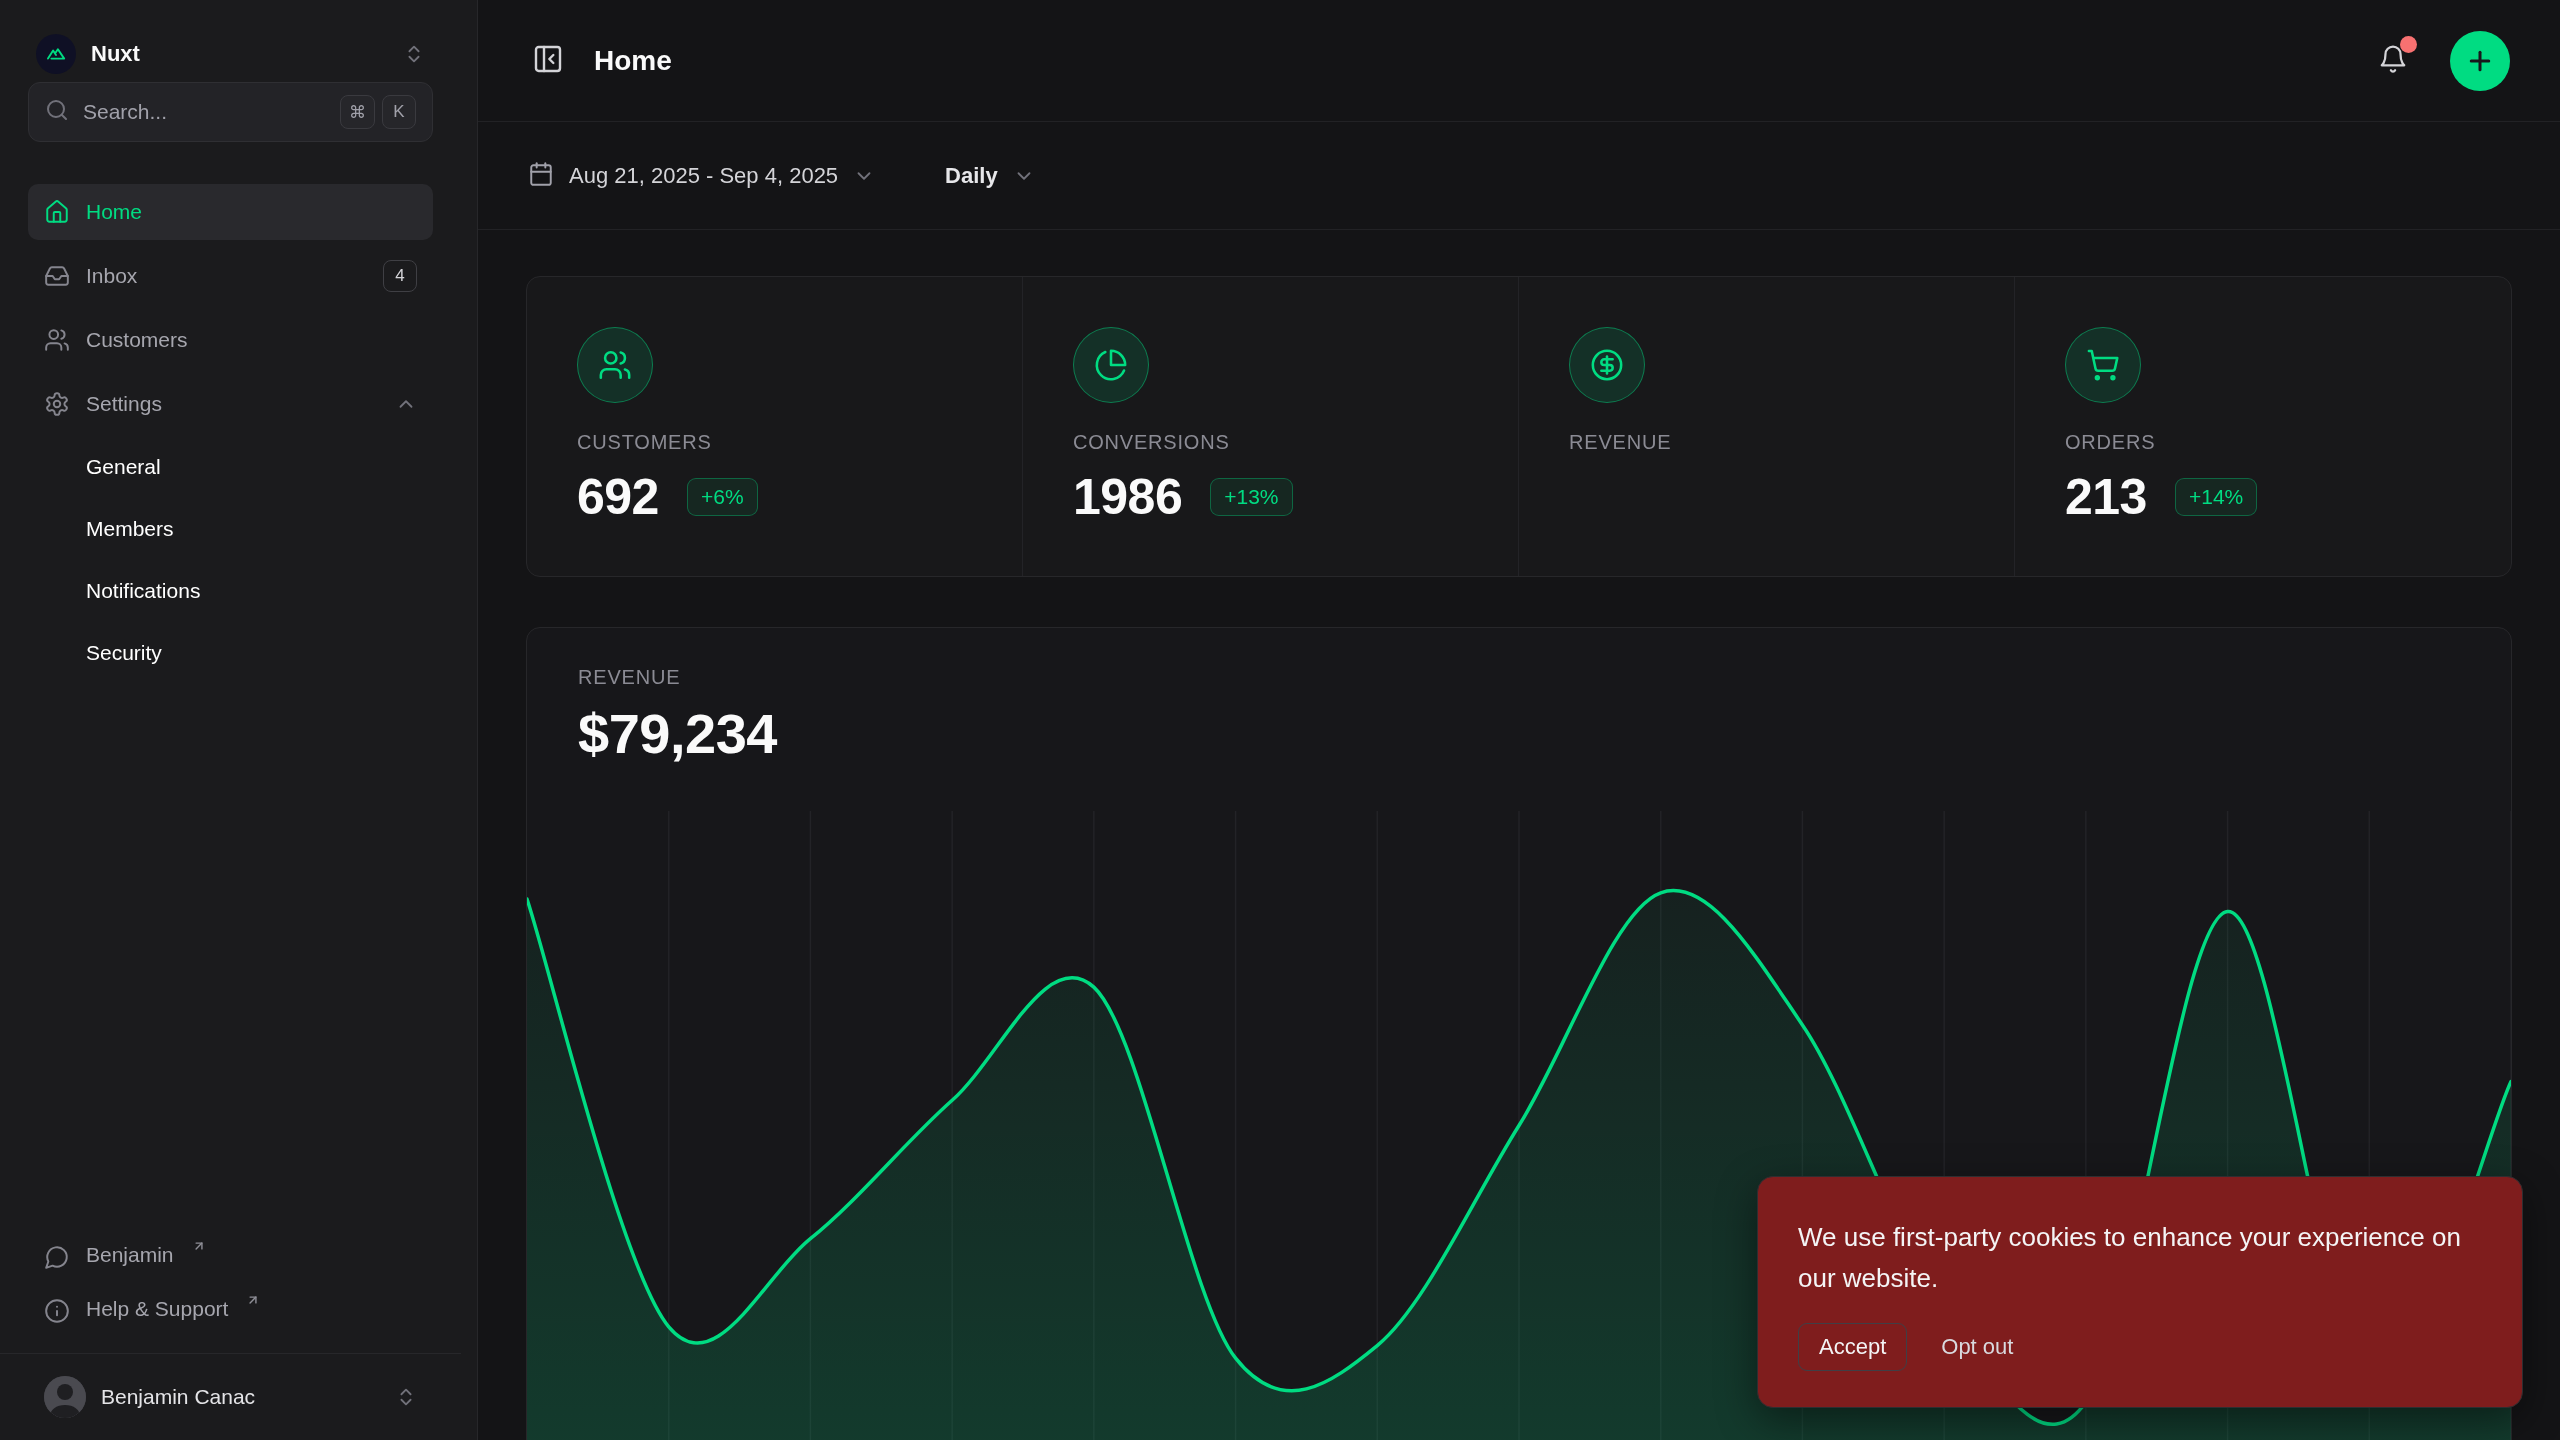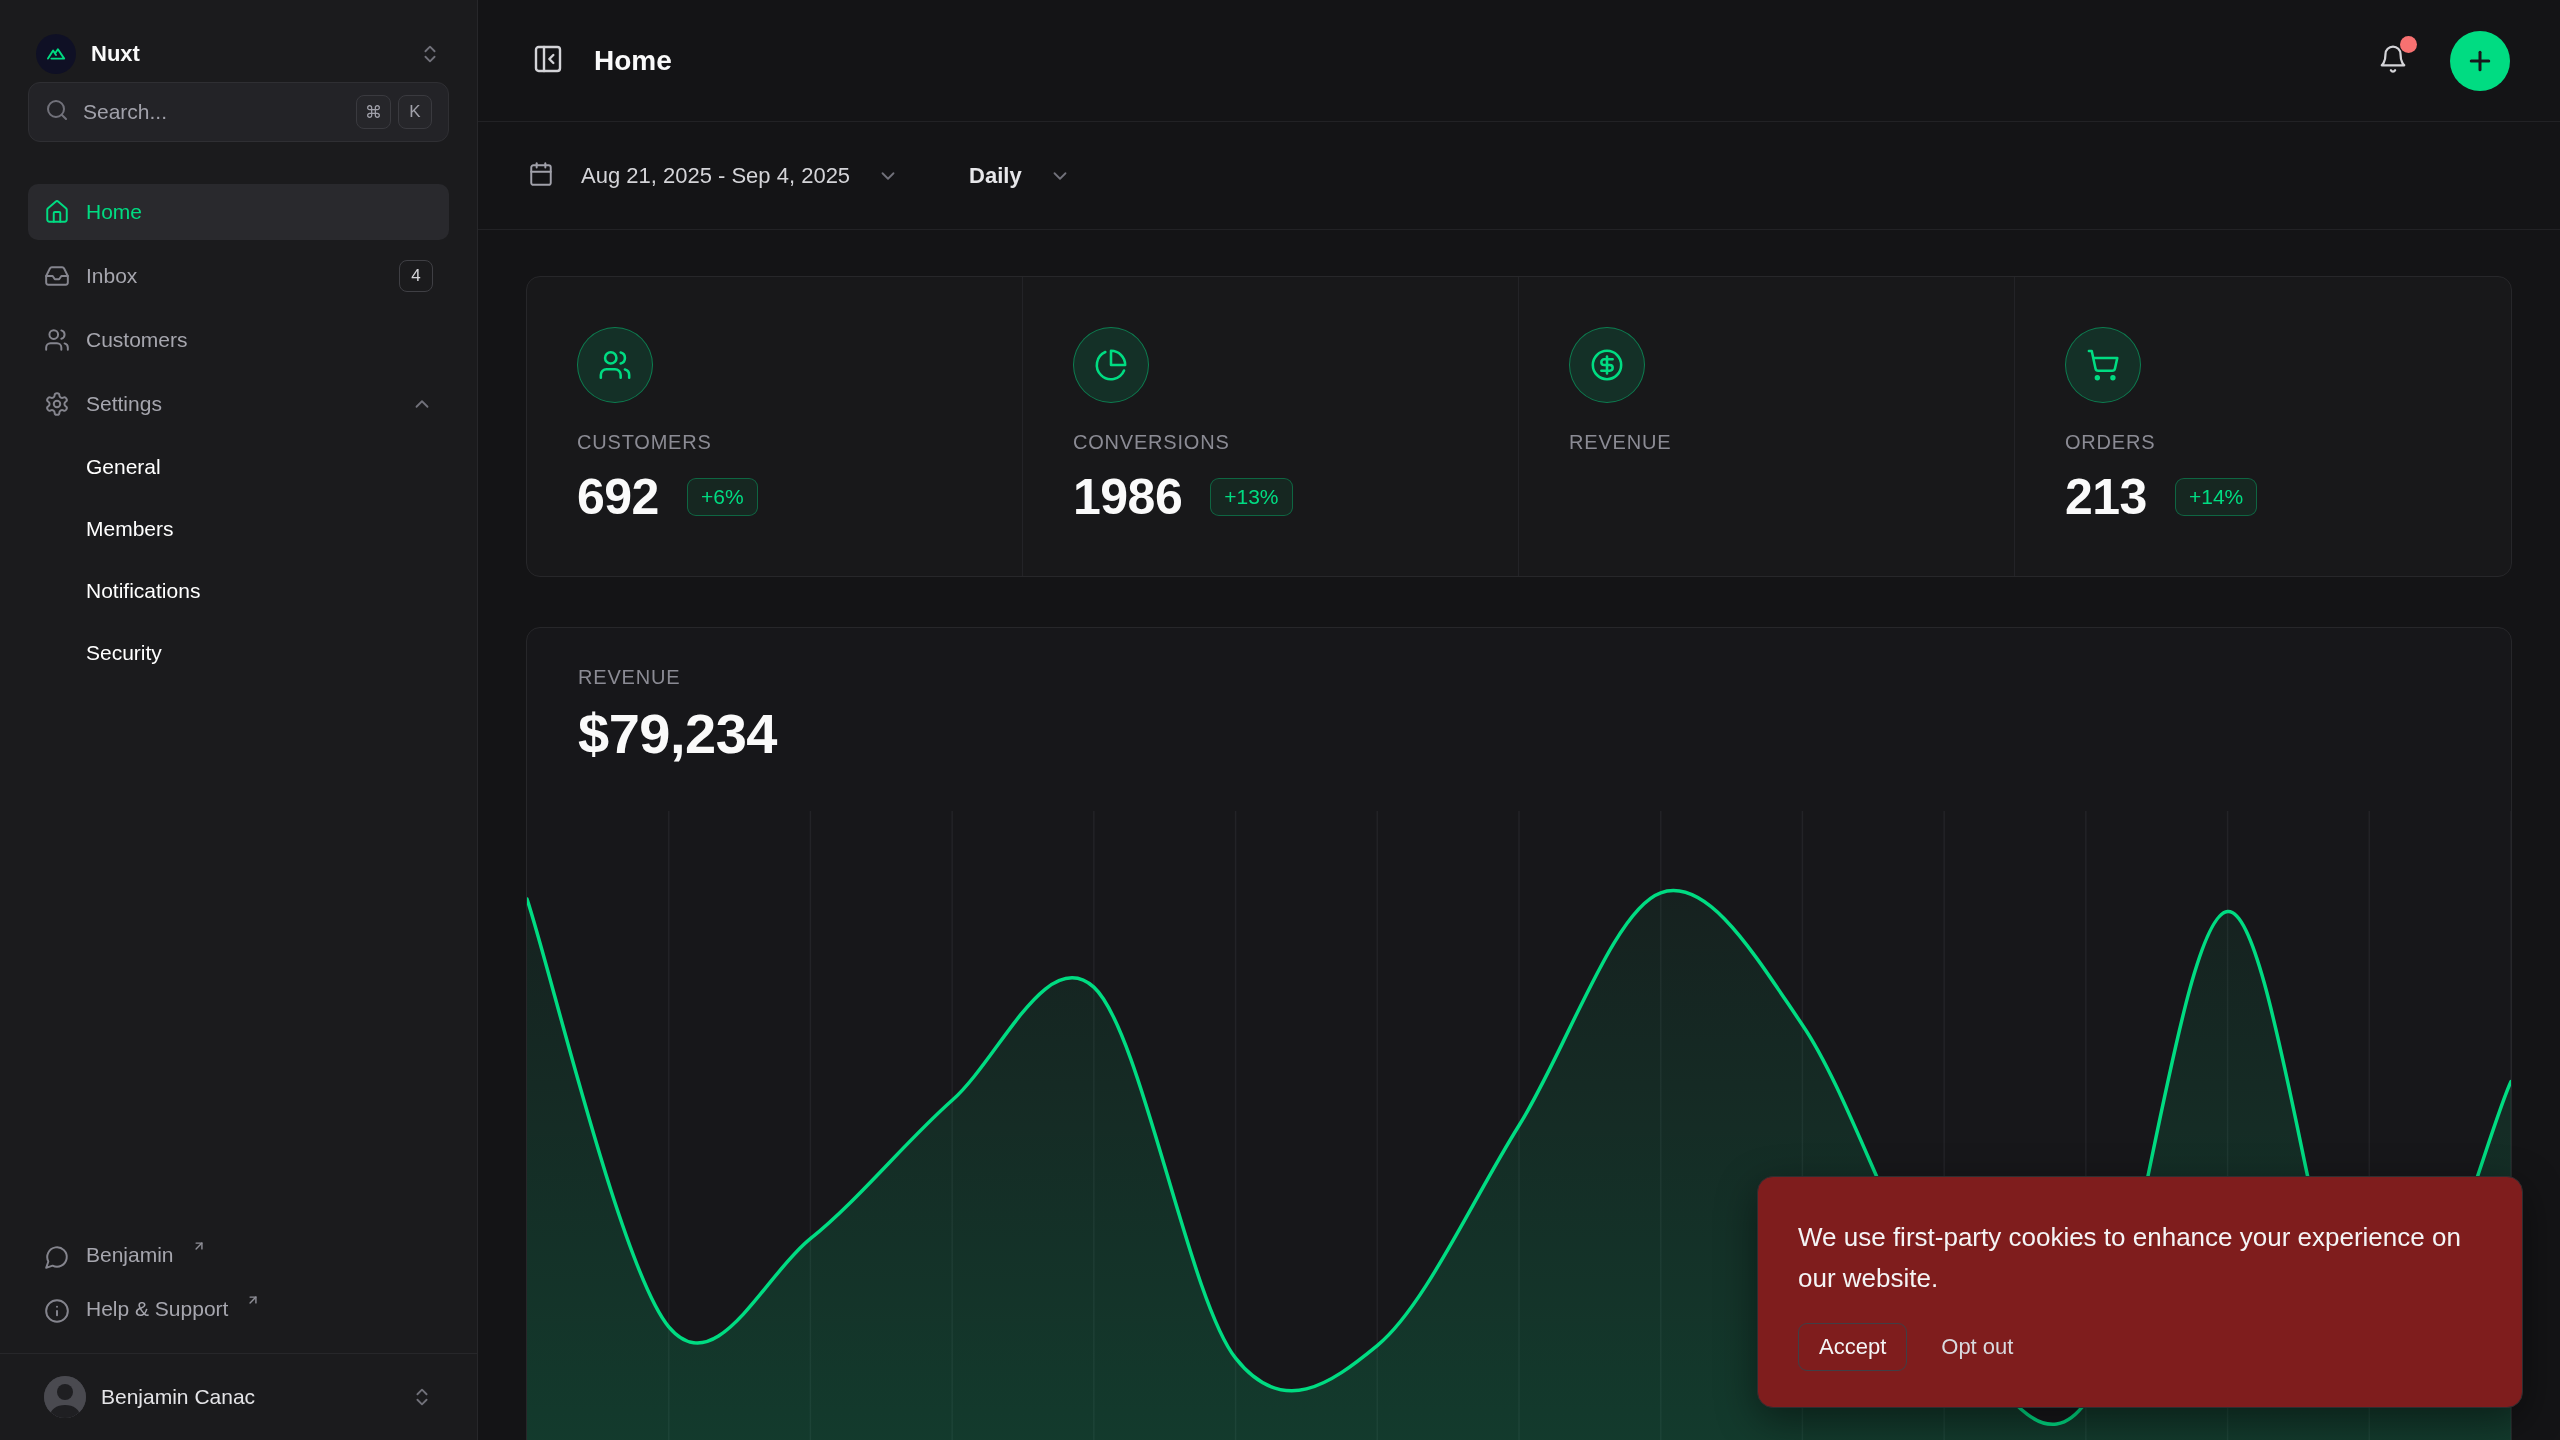--- a/index.html
+++ b/index.html
@@ -4,21 +4,21 @@
 <style>
   * { margin:0; padding:0; box-sizing:border-box; }
   html,body { width:2560px; height:1440px; overflow:hidden; background:#141416;
     font-family:"Liberation Sans","DejaVu Sans",sans-serif; color:#f4f4f5; }
 
   
   .app { display:flex; width:2560px; height:1440px; }
 
   
   .sidebar { width:478px; min-width:478px; height:100%; background:#1b1b1d;
-    border-right:1px solid #27272a; display:flex; flex-direction:column; padding:26px 28px 0 28px; }
+    border-right:1px solid #27272a; display:flex; flex-direction:column; padding:26px 44px 0 28px; }
   .logo-row { display:flex; align-items:center; gap:15px; height:56px; padding:0 8px; border-radius:10px; cursor:pointer; }
   .logo-circle { width:40px; height:40px; border-radius:50%; background:#0f1025; display:flex; align-items:center; justify-content:center; }
   .brand-name { font-size:22px; font-weight:700; color:#fafafa; }
   .row-spacer { margin-left:auto; display:flex; align-items:center; }
   .muted-ico { color:#71717a; }
 
   .search-btn { height:60px; border-radius:12px; background:#232327; border:1px solid #2f2f33;
     display:flex; align-items:center; gap:14px; padding:0 16px; cursor:pointer; }
   .search-btn .ph { font-size:21px; color:#a1a1aa; }
   .kbds { margin-left:auto; display:flex; gap:7px; }
@@ -52,21 +52,21 @@
   .header-left { display:flex; align-items:center; gap:26px; }
   .icon-btn { background:none; border:none; color:#d4d4d8; cursor:pointer; display:flex; align-items:center; padding:4px; }
   .page-title { font-size:28px; font-weight:700; color:#fafafa; }
   .header-right { margin-left:auto; display:flex; align-items:center; gap:38px; }
   .bell-wrap { position:relative; display:flex; }
   .bell-dot { position:absolute; top:-4px; right:-5px; width:17px; height:17px; border-radius:50%; background:#f87171; }
   .add-btn { width:60px; height:60px; border-radius:50%; background:#00dc82; border:none; cursor:pointer;
     display:flex; align-items:center; justify-content:center; color:#18181b; }
 
   .toolbar { height:108px; border-bottom:1px solid #222225; display:flex; align-items:center; gap:70px; padding:0 50px; }
-  .tool-btn { display:flex; align-items:center; gap:27px; background:none; border:none; cursor:pointer; }
+  .tool-btn { display:flex; align-items:center; gap:15px; background:none; border:none; cursor:pointer; }
   .tool-btn .txt { font-size:22px; color:#d4d4d8; font-weight:500; }
   .tool-btn .txt.strong { color:#e7e7ea; font-weight:600; }
   .chev { color:#71717a; display:flex; }
 
   .content { flex:1; padding:46px 48px; position:relative; overflow:hidden; }
 
   
   .stats-panel { display:grid; grid-template-columns:repeat(4,1fr); border:1px solid #27272a; background:#18181a;
     border-radius:14px; height:301px; overflow:hidden; }
   .stat-cell { padding:50px 50px; border-right:1px solid #232327; cursor:pointer; }

